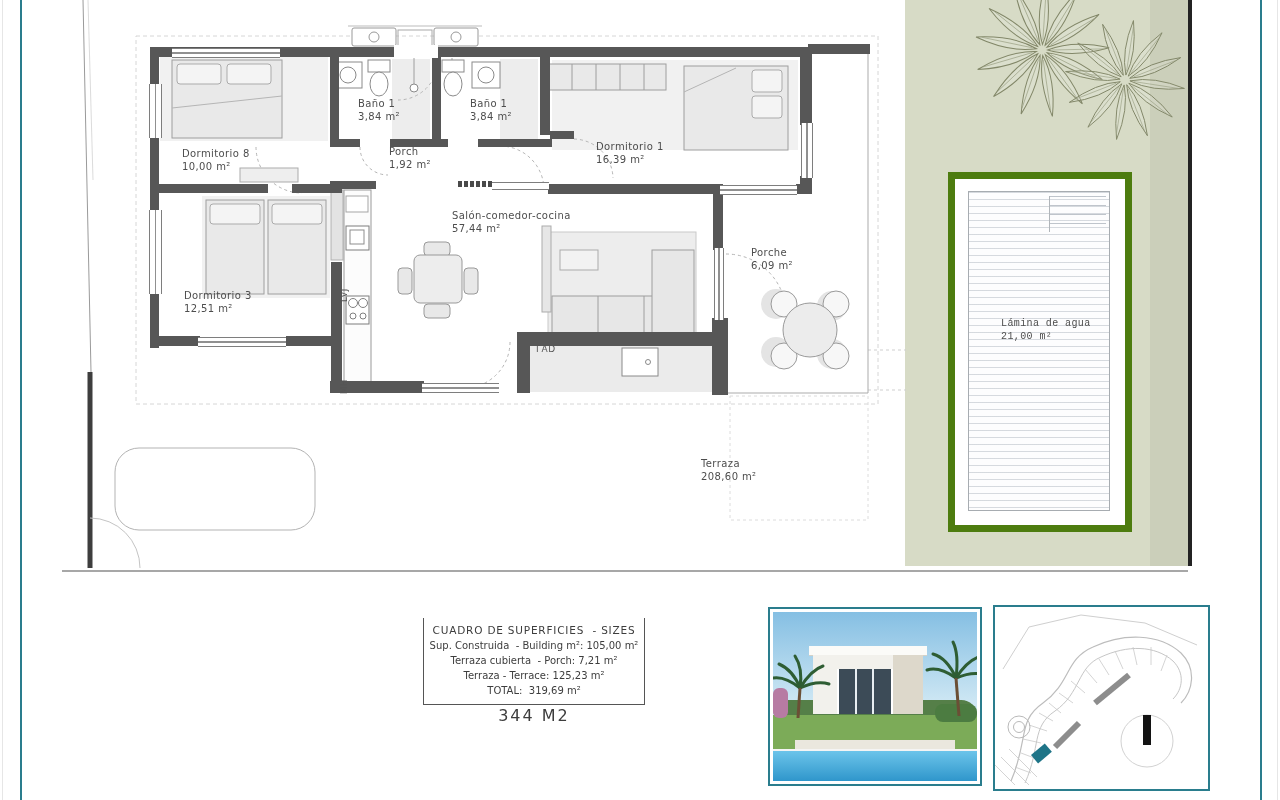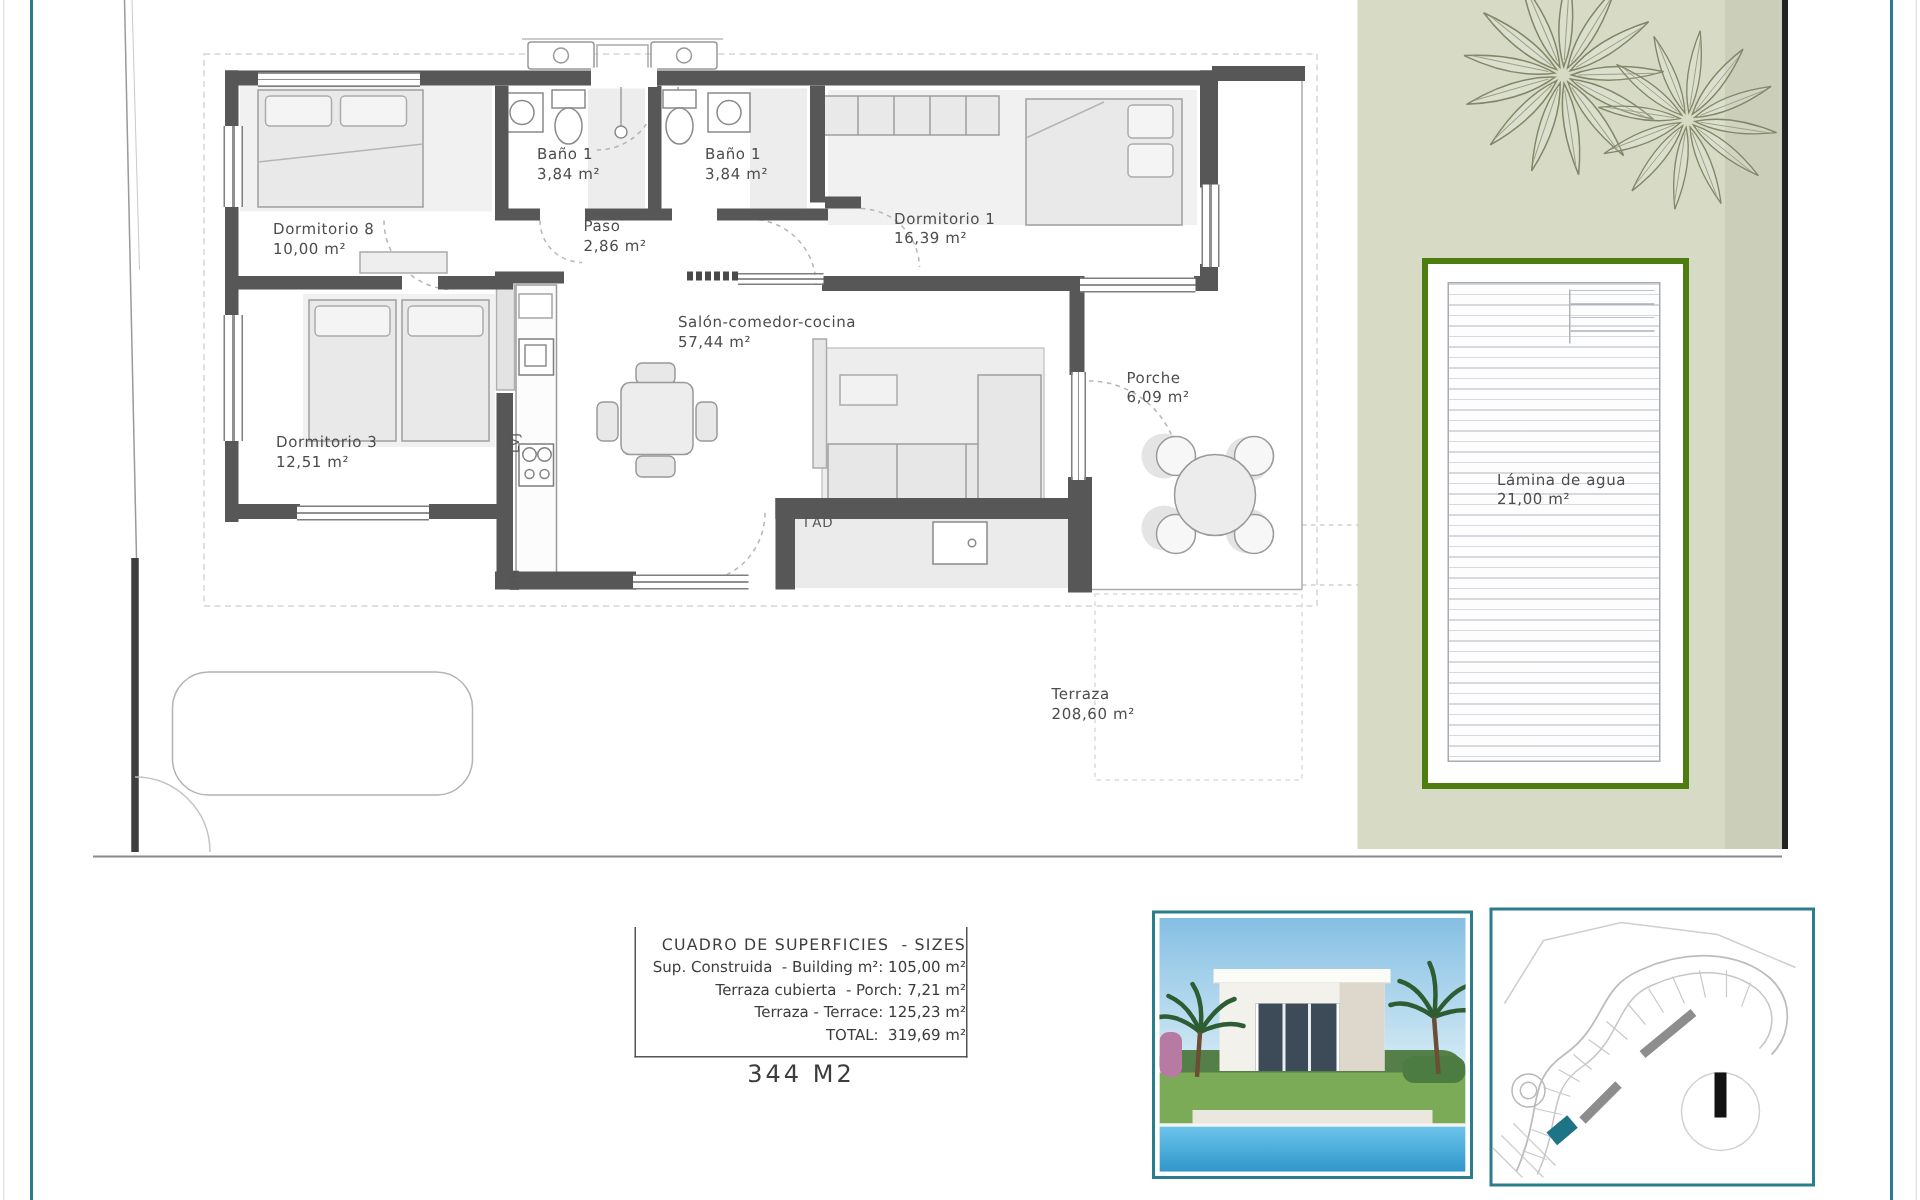--- a/index.html
+++ b/index.html
@@ -14,35 +14,35 @@
   .fillg{position:absolute;background:#f1f1f1;}
   .rlabel{position:absolute;font-size:10px;line-height:12.5px;letter-spacing:.4px;color:#4d4d4d;white-space:nowrap;}
   .rlabel span{display:block;}
   .tinytxt{position:absolute;font-size:9px;color:#555;letter-spacing:.5px;white-space:nowrap;}
   .vtext{position:absolute;font-size:8.5px;color:#555;letter-spacing:.6px;white-space:nowrap;
          transform:rotate(-90deg);transform-origin:left bottom;}
   
   .garden{position:absolute;left:905px;top:0;width:283px;height:566px;background:#d7dbc6;}
   .gshade{position:absolute;left:245px;top:0;width:38px;height:566px;background:#cbcfba;}
   .gedge{position:absolute;left:1188px;top:0;width:4px;height:566px;background:#232323;}
-  .poolframe{position:absolute;left:43px;top:172px;width:170px;height:346px;background:#fff;border:4px solid #4d7c0f;}
+  .poolframe{position:absolute;left:43px;top:172px;width:170px;height:346px;background:#fff;border:7px solid #4d7c0f;font-family:Liberation Mono, monospace;}
   .pool{position:absolute;left:13px;top:12px;width:140px;height:318px;border:1px solid #a7acb1;
         background:#fdfdfe repeating-linear-gradient(to bottom,rgba(150,160,172,.38) 0 1px,transparent 1px 7px);}
   .steps{position:absolute;left:80px;top:4px;width:56px;height:36px;border-left:1px solid #b0b5ba;
          background:repeating-linear-gradient(to bottom,rgba(140,150,162,.55) 0 1px,transparent 1px 9px);}
   
   .tealL{position:absolute;left:20px;top:0;width:2px;height:800px;background:#2a7d8d;}
   .tealR{position:absolute;left:1260px;top:0;width:2px;height:800px;background:#2a7d8d;}
   .edgeL{position:absolute;left:2px;top:0;width:1px;height:800px;background:#e6e6e6;}
   .edgeR{position:absolute;left:1277px;top:0;width:1px;height:800px;background:#e6e6e6;}
   
   .sbox{position:absolute;left:423px;top:618px;width:222px;text-align:center;color:#3d3d3d;}
   .tbox{border:1px solid #555;padding:2px 0 4px;}
   .tbox .t{font-size:18px;line-height:21px;letter-spacing:2px;}
-  .cbox{border:1px solid #555;border-top:none;padding:5px 0 6px;font-size:10px;line-height:15px;text-align:right;}
+  .cbox{border:1px solid #555;border-top:none;padding:5px 0 6px;font-size:10px;line-height:15px;}
   .cbox .hd{font-size:10.5px;letter-spacing:.8px;white-space:pre;}
   .cbox .rw{white-space:pre;}
   .parcel{margin-top:5px;font-size:18px;letter-spacing:2px;line-height:26px;}
   .parea{font-size:16px;letter-spacing:2px;line-height:22px;}
   
   .photo{position:absolute;left:768px;top:607px;width:210px;height:175px;border:2px solid #2a7d8d;background:#fff;}
   .pic{position:absolute;left:3px;top:3px;width:204px;height:169px;overflow:hidden;background:linear-gradient(#85bfe3,#d9edf6 62%);}
   .treeline{position:absolute;left:0;top:88px;width:204px;height:20px;background:#557f48;border-radius:10px 30px 8px 20px;}
   .lawn{position:absolute;left:0;top:103px;width:204px;height:34px;background:#7cab58;}
   .villa{position:absolute;left:36px;top:34px;width:118px;height:68px;}
@@ -304,22 +304,22 @@
     </div>
   <div class="rlabel" style="left:358px;top:98px">
     <span>Baño 1</span>
       <span>3,84 m²</span>
     </div>
   <div class="rlabel" style="left:470px;top:98px">
     <span>Baño 1</span>
       <span>3,84 m²</span>
     </div>
   <div class="rlabel" style="left:389px;top:146px">
-    <span>Paso</span>
-      <span>2,86 m²</span>
+    <span>Porch</span>
+      <span>1,92 m²</span>
     </div>
   <div class="rlabel" style="left:596px;top:141px">
     <span>Dormitorio 1</span>
       <span>16,39 m²</span>
     </div>
   <div class="rlabel" style="left:184px;top:290px">
     <span>Dormitorio 3</span>
       <span>12,51 m²</span>
     </div>
   <div class="rlabel" style="left:452px;top:210px">

